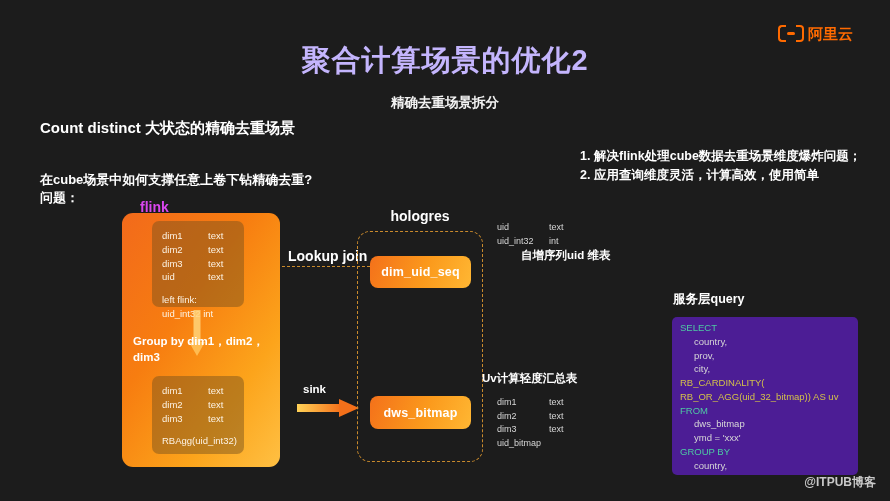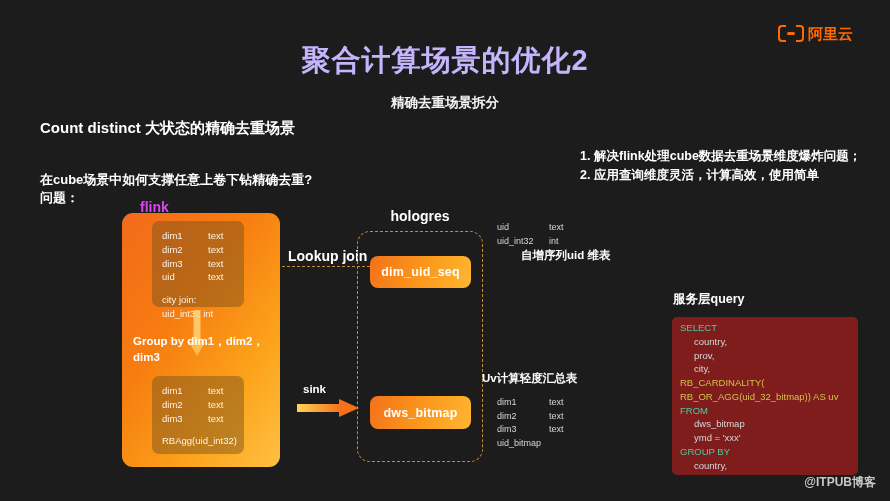--- a/index.html
+++ b/index.html
@@ -157,21 +157,21 @@
   #note-uv { left: 482px; top: 371px; }
   #schema-uv { left: 497px; top: 396px; width: 110px; }
 
   
   .sql-title {
     position: absolute; left: 673px; top: 291px;
     font-size: 12.5px; font-weight: bold; color: #ffffff;
   }
   .sql-box {
     position: absolute; left: 672px; top: 317px; width: 186px; height: 158px;
-    background: #7f1d1d; border-radius: 5px; padding: 4px 4px 4px 8px;
+    background: #4c1d95; border-radius: 5px; padding: 4px 4px 4px 8px;
     font-family: "Liberation Sans", "DejaVu Sans", sans-serif;
     font-size: 9.5px; line-height: 1.45; color: #d7d7d7;
     overflow: hidden;
   }
   .sql-box .kw { color: #4ec9a4; }
   .sql-box .fn { color: #d3c14a; }
   .sql-box .ind { padding-left: 14px; display: block; }
 
   
   .watermark {
@@ -223,21 +223,21 @@
     </div>
     <div class="row">
       <span class="k">dim3</span>
       <span>text</span>
     </div>
     <div class="row">
       <span class="k">uid</span>
       <span>text</span>
     </div>
     <div class="gap"></div>
-    <div>city join:</div>
+    <div>left flink:</div>
     <div>uid_int32 int</div>
   </div>
 
   <svg class="flink-arrow" viewBox="0 0 18 48">
     <rect x="5.5" y="0" width="7" height="34" fill="#ffd37a" opacity="0.85"></rect>
     <polygon points="1,32 17,32 9,46" fill="#ffc158" opacity="0.9"></polygon>
   </svg>
 
   <div class="groupby">Group by dim1，dim2，dim3</div>
 

